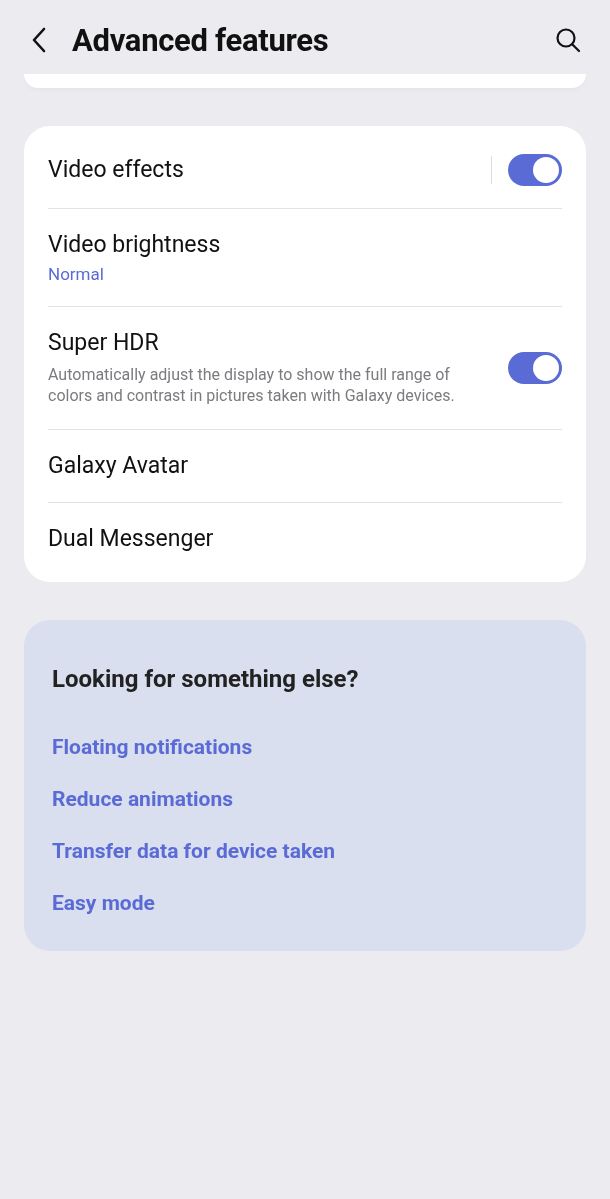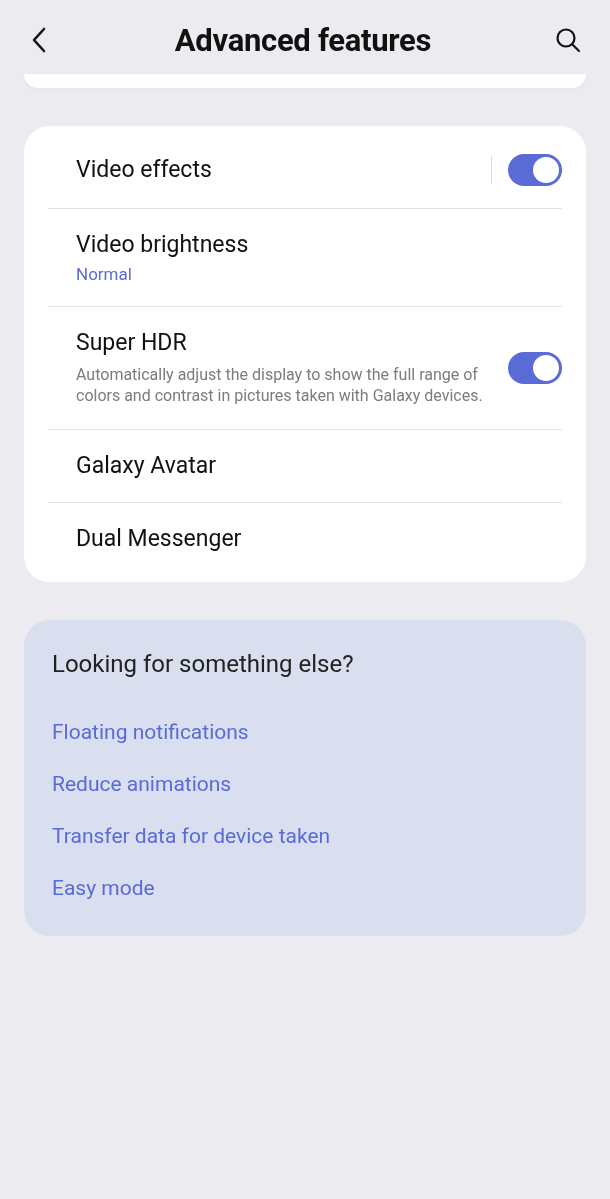--- a/index.html
+++ b/index.html
@@ -9,21 +9,20 @@
     font-family: -apple-system, BlinkMacSystemFont, "Segoe UI", Roboto, Arial, sans-serif;
     color: #111;
     overflow: hidden;
   }
 
   .header {
     display: flex;
     align-items: center;
     padding: 20px 22px 14px 22px;
     gap: 14px;
-    text-align: center;
   }
   .header .back {
     width: 36px; height: 36px;
     display: flex; align-items: center; justify-content: center;
     cursor: pointer;
   }
   .header .title {
     flex: 1;
     font-size: 31px;
     font-weight: 700;
@@ -49,21 +48,21 @@
     border-radius: 26px;
     padding: 6px 0 6px 0;
   }
 
   .row {
     display: flex;
     align-items: center;
     padding: 22px 24px;
     gap: 16px;
   }
-  .row .text { flex: 1; min-width: 0; margin-left: 28px; }
+  .row .text { flex: 1; min-width: 0; }
   .row .label {
     font-size: 23px;
     font-weight: 400;
     color: #111;
     line-height: 1.25;
   }
   .row .value {
     font-size: 17px;
     color: #5a6bd6;
     margin-top: 4px;
@@ -101,21 +100,22 @@
     right: 3px; top: 3px;
     width: 26px; height: 26px;
     border-radius: 50%;
     background: #fff;
   }
 
   .looking-card {
     margin: 38px 24px 0 24px;
     background: #dadfef;
     border-radius: 26px;
-    padding: 30px 28px 22px 28px;
+    padding: 45px 28px 22px 28px;
+    font-weight: bold;
   }
   .looking-card .looking-title {
     font-size: 24px;
     color: #222;
     margin-bottom: 28px;
   }
   .looking-card .link {
     display: block;
     font-size: 21px;
     color: #5a6bd6;

